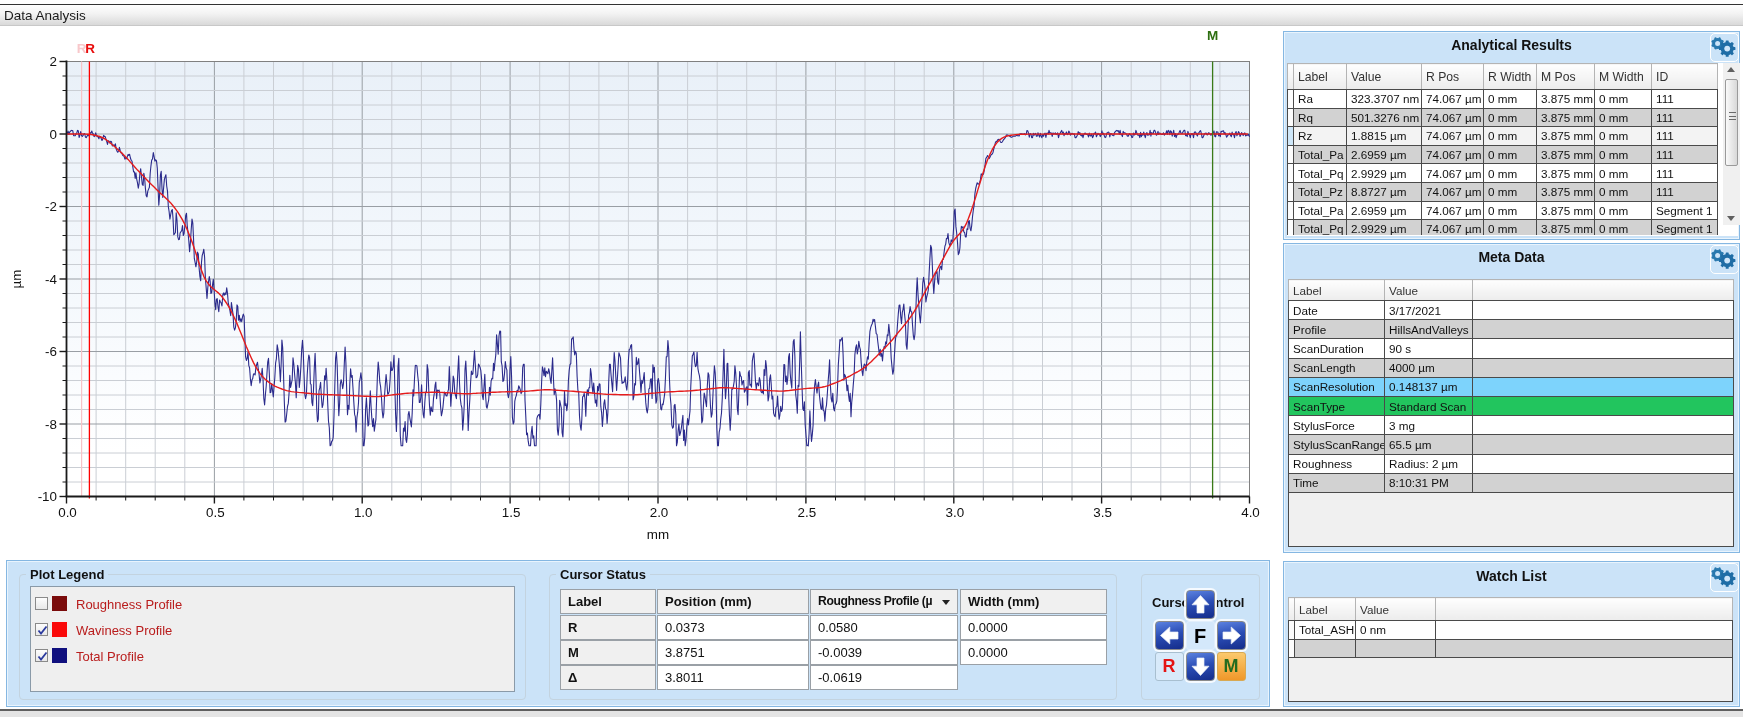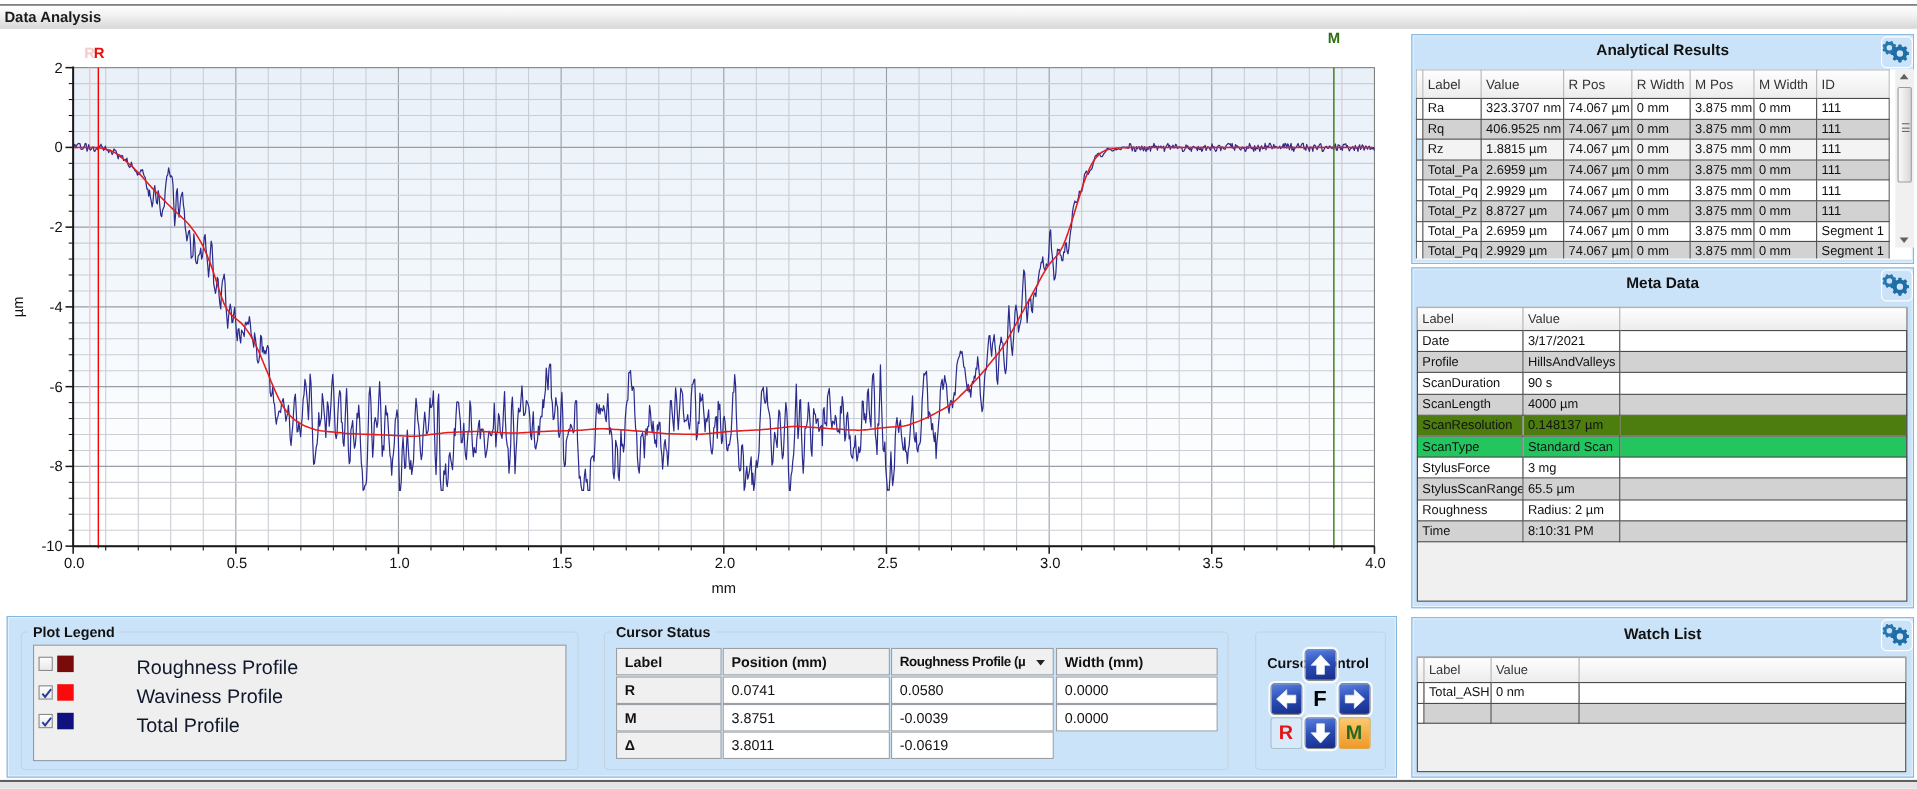--- a/index.html
+++ b/index.html
@@ -1,20 +1,20 @@
 <!DOCTYPE html>
 <html><head><meta charset="utf-8"><title>Data Analysis</title>
 <style>
 * { margin:0; padding:0; box-sizing:border-box; }
 html,body { width:1743px; height:717px; background:#ffffff; overflow:hidden;
   font-family:"Liberation Sans", sans-serif; }
 #titlebar { position:absolute; left:0; top:4px; width:1743px; height:22px;
   background:linear-gradient(#ffffff,#f2f2f2 45%,#d9d9d9); border-top:1.5px solid #333;
   border-bottom:1px solid #c8c8c8; }
-#titlebar span { position:absolute; left:4px; top:3px; font-size:13.5px; font-weight:bold; color:#1a1a1a; }
+#titlebar span { position:absolute; left:4px; top:3px; font-size:13.5px; font-weight:normal; color:#1a1a1a; }
 #chart { position:absolute; left:0; top:0; }
 .al { font-size:13.4px; fill:#111; font-family:"Liberation Sans",sans-serif; }
 .cl { font-size:13.5px; font-weight:bold; font-family:"Liberation Sans",sans-serif; }
 .panel { position:absolute; background:#cbe3f8; border:1px solid #85b7e2; box-shadow:inset 0 0 0 1px #e9f4fd; }
 .ptitle { position:absolute; left:0; right:0; top:6px; text-align:center; font-size:14px; font-weight:bold; color:#111; }
 .gearbox { position:absolute; width:29px; height:29px; border:1.5px solid #ffffff; border-radius:5px; }
 .grid { border-collapse:collapse; table-layout:fixed; position:absolute; font-size:11.7px; color:#111; }
 .grid td { border:1px solid #4a4a4a; padding:0 0 0 4px; overflow:hidden; white-space:nowrap; height:18.6px; }
 .grid tr.hd td { border:1px solid #b4b4b4; border-bottom:1px solid #4a4a4a; background:linear-gradient(#fefefe,#ececec); color:#333; }
 .grid td.rh { padding:0; border-right:1px solid #4a4a4a; }
@@ -49,21 +49,21 @@
 .tri-u { width:0; height:0; border-left:4px solid transparent; border-right:4px solid transparent;
   border-bottom:5px solid #606060; position:absolute; }
 .tri-d { width:0; height:0; border-left:4px solid transparent; border-right:4px solid transparent;
   border-top:5px solid #606060; position:absolute; }
 .grip { position:absolute; left:3px; width:7px; height:1.4px; background:#6a6a6a; }
 #botline { position:absolute; left:0; top:709px; width:1743px; height:1.5px; background:#5f5f5f; }
 #botstrip { position:absolute; left:0; top:710.5px; width:1743px; height:6.5px; background:#e4e4e4; }
 .cb { position:absolute; width:13px; height:13px; background:linear-gradient(#fdfdfd,#e8e8e8); border:1px solid #8a8a8a; }
 .cb svg { position:absolute; left:0.5px; top:0.5px; }
 .sw { position:absolute; width:15px; height:15px; }
-.lgl { position:absolute; font-size:18px; color:#0f172a;margin-left:48px; }
+.lgl { position:absolute; font-size:13px; color:#b91c1c; }
 </style></head>
 <body>
 <div id="titlebar">
     <span>Data Analysis</span>
   </div>
 <svg id="chart" width="1280" height="560">
 <defs>
 <linearGradient id="plotbg" x1="0" y1="0" x2="0" y2="1">
 <stop offset="0" stop-color="#e9f0f8"></stop>
         <stop offset="0.55" stop-color="#f5f9fd"></stop>
@@ -300,21 +300,21 @@
           <td>323.3707 nm</td>
           <td>74.067 µm</td>
           <td>0 mm</td>
           <td>3.875 mm</td>
           <td>0 mm</td>
           <td>111</td>
         </tr>
         <tr style="background:#d2d2d2">
           <td class="rh" style="background:#fdfdfd"></td>
           <td>Rq</td>
-          <td>406.9525 nm</td>
+          <td>501.3276 nm</td>
           <td>74.067 µm</td>
           <td>0 mm</td>
           <td>3.875 mm</td>
           <td>0 mm</td>
           <td>111</td>
         </tr>
         <tr style="background:#f3f3f3">
           <td class="rh" style="background:#cfe8fa"></td>
           <td>Rz</td>
           <td>1.8815 µm</td>
@@ -446,21 +446,21 @@
         <tr style="background:#ffffff">
           <td>ScanDuration</td>
           <td>90 s</td>
           <td></td>
         </tr>
         <tr style="background:#d2d2d2">
           <td>ScanLength</td>
           <td>4000 µm</td>
           <td></td>
         </tr>
-        <tr style="background:#4d7c0f">
+        <tr style="background:#7dd3fc">
           <td>ScanResolution</td>
           <td>0.148137 µm</td>
           <td></td>
         </tr>
         <tr style="background:#22c55e">
           <td>ScanType</td>
           <td>Standard Scan</td>
           <td></td>
         </tr>
         <tr style="background:#ffffff">
@@ -514,21 +514,21 @@
 <div class="fs-t" style="left:556px;top:567px">Cursor Status</div>
 <div class="cs-tbl">
 <div class="cs-row">
 <div class="cs c-h" style="left:0;width:96px">Label</div>
 <div class="cs c-h" style="left:97px;width:152px">Position (mm)</div>
 <div class="cs c-h" style="left:250px;width:148px"><span style="display:inline-block;width:114px;overflow:hidden;white-space:nowrap;font-size:12.2px;letter-spacing:-0.4px">Roughness Profile (µm</span><span class="dd"></span></div>
 <div class="cs c-h" style="left:400px;width:147px">Width (mm)</div>
 </div>
 <div class="cs-row" style="top:26px">
 <div class="cs c-l" style="left:0;width:96px">R</div>
-<div class="cs c-v" style="left:97px;width:152px">0.0741</div>
+<div class="cs c-v" style="left:97px;width:152px">0.0373</div>
 <div class="cs c-v" style="left:250px;width:148px">0.0580</div>
 <div class="cs c-v" style="left:400px;width:147px">0.0000</div>
 </div>
 <div class="cs-row" style="top:51px">
 <div class="cs c-l" style="left:0;width:96px">M</div>
 <div class="cs c-v" style="left:97px;width:152px">3.8751</div>
 <div class="cs c-v" style="left:250px;width:148px">-0.0039</div>
 <div class="cs c-v" style="left:400px;width:147px">0.0000</div>
 </div>
 <div class="cs-row" style="top:76px">

